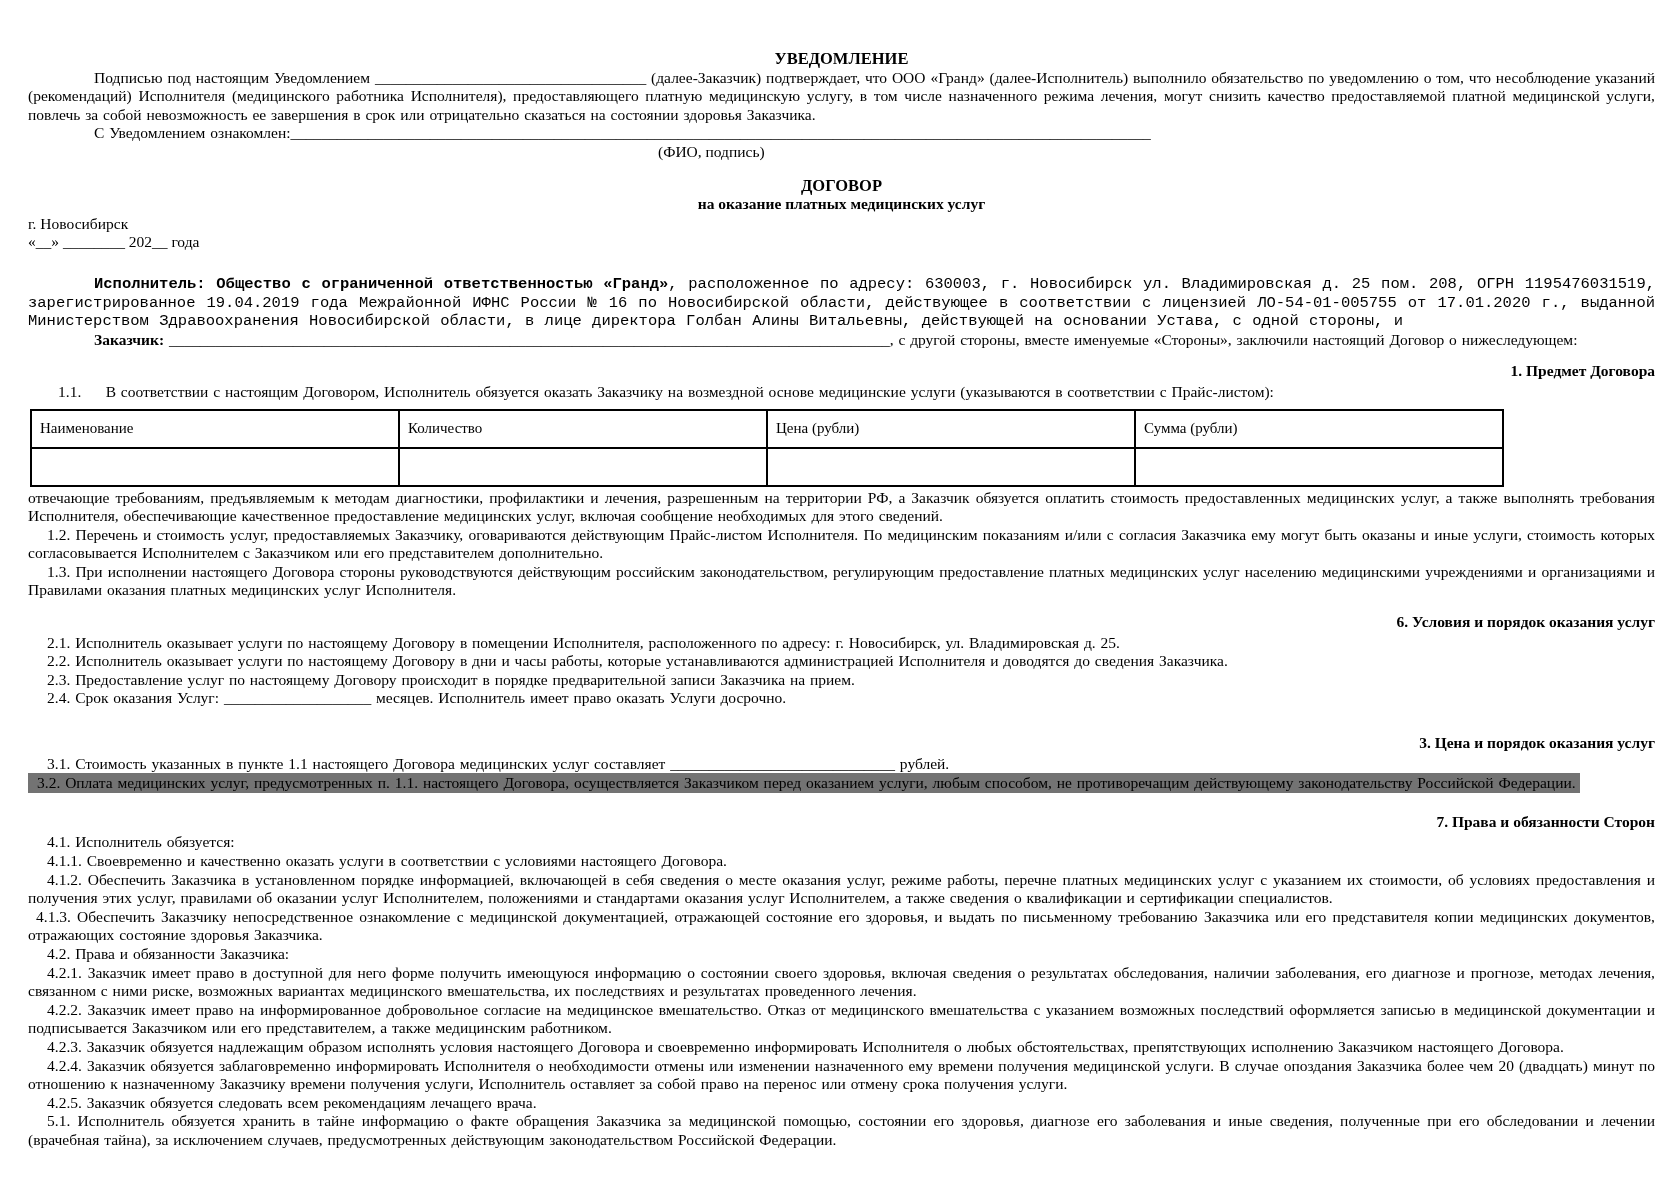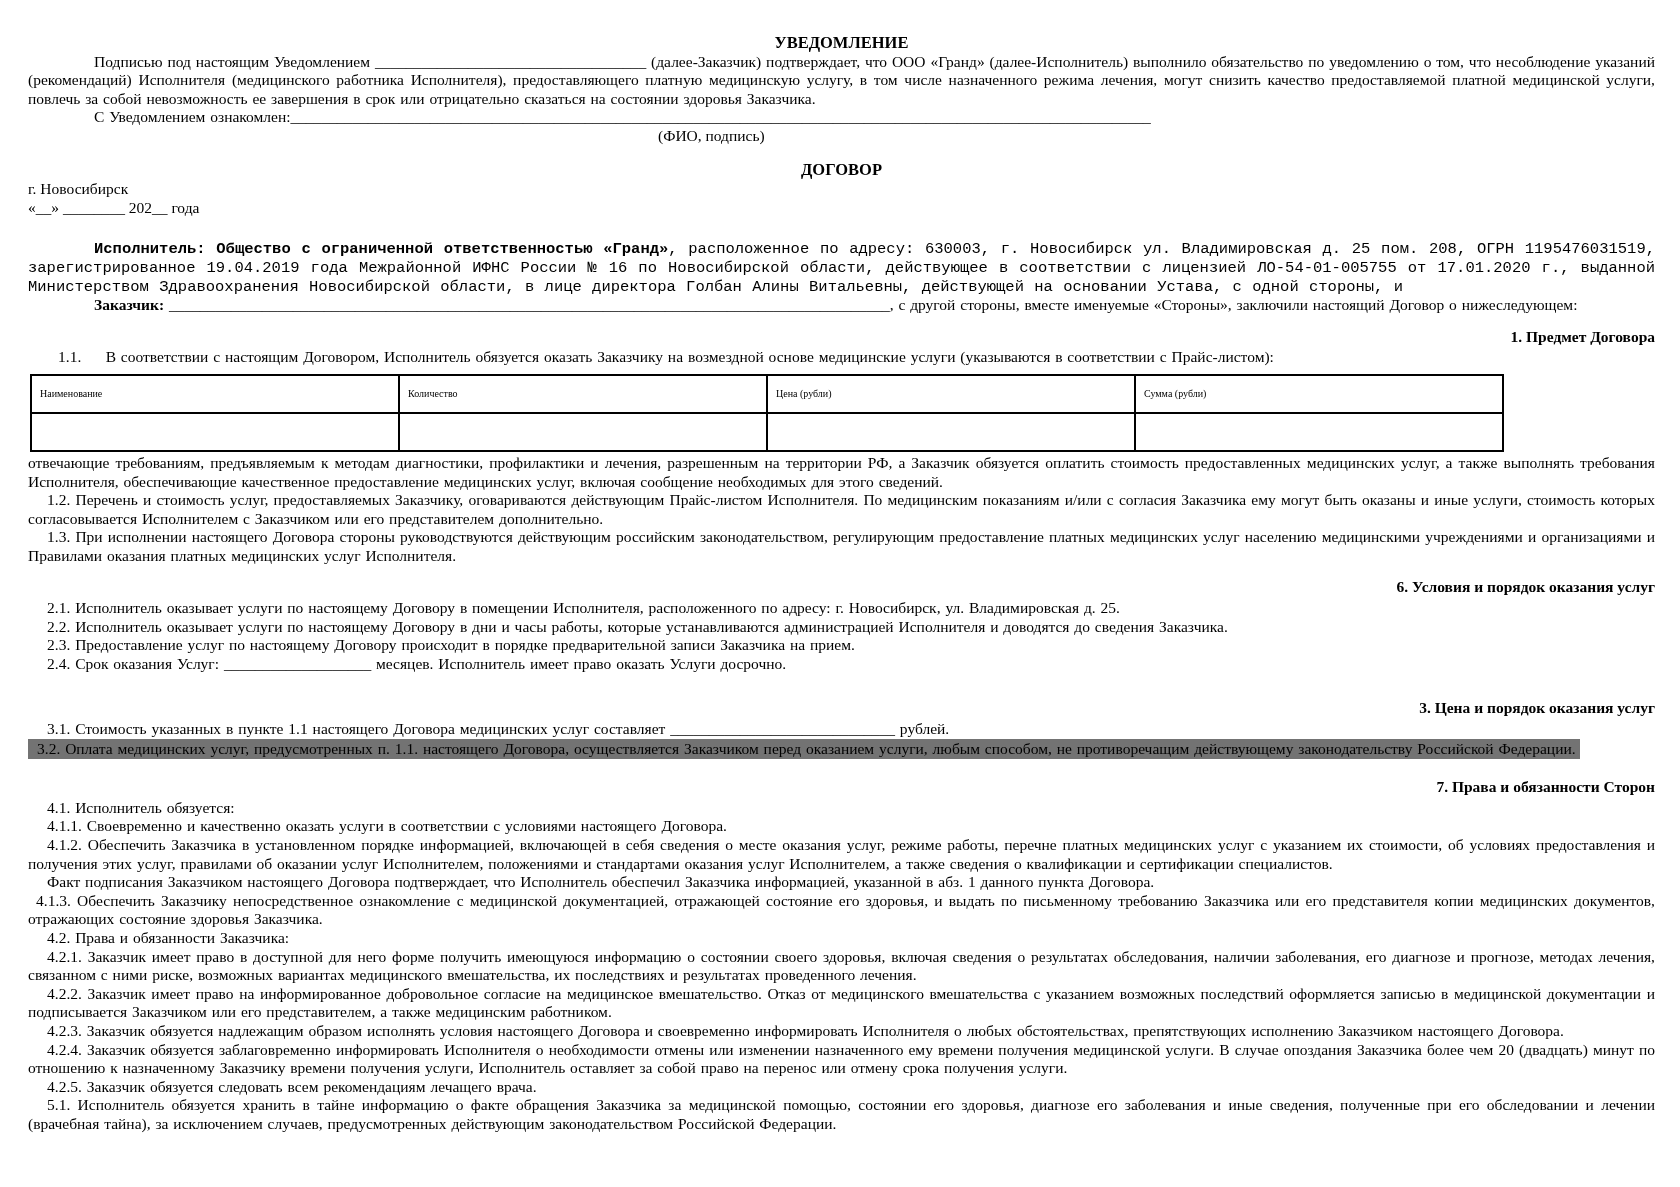--- a/index.html
+++ b/index.html
@@ -2,21 +2,21 @@
 <html><head>
 <meta charset="utf-8">
 <style>
   * { box-sizing: border-box; }
   html, body { margin: 0; padding: 0; background: #ffffff; }
   body {
     width: 1680px; height: 1187px; overflow: hidden;
     font-family: "Liberation Serif", "DejaVu Serif", serif;
     color: #000;
   }
-  .page { padding: 34px 25px 0 28px; font-size: 15.5px; line-height: 18.6px; }
+  .page { padding: 50px 25px 0 28px; font-size: 15.5px; line-height: 18.6px; }
   p { margin: 0; text-align: justify; word-spacing: 1px; }
   .center { text-align: center; }
   .bold { font-weight: bold; }
   .h-title { text-align: center; font-weight: bold; font-size: 16.5px; }
   .sec-title { text-align: right; font-weight: bold; margin-top: 13px; margin-bottom: 2px; }
   .mt-xl { margin-top: 26px; }
   .mt-lg { margin-top: 20px; }
   .ind-lg { text-indent: 66px; }
   .ind-md { text-indent: 30px; }
   .ind-sm { text-indent: 19px; }
@@ -25,21 +25,21 @@
   .doc-head { margin-top: 15px; }
   .city-date { display: flex; justify-content: space-between; margin-top: 1px; flex-direction: column; }
   .date-blank { padding-right: 163px; white-space: nowrap; }
   .exec-para { margin-top: 23px; font-family: Liberation Mono, monospace; }
   .contract-table {
     border-collapse: collapse; width: 90.6%; table-layout: fixed;
     margin: 7px 0 2px 2px;
   }
   .contract-table td {
     border: 2px solid #000; padding: 2px 8px; height: 38px;
-    vertical-align: middle; font-size: 10px; margin-left: 48px;
+    vertical-align: middle; font-size: 15px; margin-left: 48px;
   }
   .hl-row { margin-top: 1px; }
   .hl { padding: 1px 4px 2px 9px; }
   .blank-line { letter-spacing: 0; }
 </style>
 </head>
 <body>
 
 <div class="page">
 
@@ -47,20 +47,21 @@
     <div class="h-title">УВЕДОМЛЕНИЕ</div>
     <p class="ind-lg">Подписью под настоящим Уведомлением ___________________________________ (далее-Заказчик) подтверждает, что ООО «Гранд» (далее-Исполнитель) выполнило обязательство по уведомлению о том, что несоблюдение указаний (рекомендаций) Исполнителя (медицинского работника Исполнителя), предоставляющего платную медицинскую услугу, в том числе назначенного режима лечения, могут снизить качество предоставляемой платной медицинской услуги, повлечь за собой невозможность ее завершения в срок или отрицательно сказаться на состоянии здоровья Заказчика.</p>
     <p class="ind-lg blank-line">С Уведомлением ознакомлен:_______________________________________________________________________________________________________________</p>
     <div class="ack-caption-wrap">
       <span>(ФИО, подпись)</span>
     </div>
   </div>
 
   <div class="doc-head">
     <div class="h-title">ДОГОВОР</div>
+    <div class="center bold">на оказание платных медицинских услуг</div>
     <div class="city-date">
       <span>г. Новосибирск</span>
       <span class="date-blank">«__» ________ 202__ года</span>
     </div>
     <p class="ind-lg exec-para"><b>Исполнитель: Общество с ограниченной ответственностью «Гранд»</b><span>, расположенное по адресу: 630003, г. Новосибирск ул. Владимировская д. 25 пом. 208, ОГРН 1195476031519, зарегистрированное 19.04.2019 года Межрайонной ИФНС России № 16 по Новосибирской области, действующее в соответствии с лицензией ЛО-54-01-005755 от 17.01.2020 г., выданной Министерством Здравоохранения Новосибирской области, в лице директора Голбан Алины Витальевны, действующей на основании Устава, с одной стороны, и</span></p>
     <p class="ind-lg"><b>Заказчик:</b><span> _____________________________________________________________________________________________, с другой стороны, вместе именуемые «Стороны», заключили настоящий Договор о нижеследующем:</span></p>
   </div>
 
   <div>
     <div class="sec-title">1. Предмет Договора</div>
@@ -98,21 +99,20 @@
     <div class="sec-title mt-xl">3. Цена и порядок оказания услуг</div>
     <p class="ind-sm blank-line">3.1. Стоимость указанных в пункте 1.1 настоящего Договора медицинских услуг составляет _____________________________ рублей.</p>
     <p class="hl-row"><span class="hl" style="background: #737373;">3.2. Оплата медицинских услуг, предусмотренных п. 1.1. настоящего Договора, осуществляется Заказчиком перед оказанием услуги, любым способом, не противоречащим действующему законодательству Российской Федерации.</span></p>
   </div>
 
   <div>
     <div class="sec-title mt-lg">7. Права и обязанности Сторон</div>
     <p class="ind-sm">4.1. Исполнитель обязуется:</p>
     <p class="ind-sm">4.1.1. Своевременно и качественно оказать услуги в соответствии с условиями настоящего Договора.</p>
     <p class="ind-sm">4.1.2. Обеспечить Заказчика в установленном порядке информацией, включающей в себя сведения о месте оказания услуг, режиме работы, перечне платных медицинских услуг с указанием их стоимости, об условиях предоставления и получения этих услуг, правилами об оказании услуг Исполнителем, положениями и стандартами оказания услуг Исполнителем, а также сведения о квалификации и сертификации специалистов.</p>
-    <p class="ind-sm">Факт подписания Заказчиком настоящего Договора подтверждает, что Исполнитель обеспечил Заказчика информацией, указанной в абз. 1 данного пункта Договора.</p>
     <p class="ind-xs">4.1.3. Обеспечить Заказчику непосредственное ознакомление с медицинской документацией, отражающей состояние его здоровья, и выдать по письменному требованию Заказчика или его представителя копии медицинских документов, отражающих состояние здоровья Заказчика.</p>
     <p class="ind-sm">4.2. Права и обязанности Заказчика:</p>
     <p class="ind-sm">4.2.1. Заказчик имеет право в доступной для него форме получить имеющуюся информацию о состоянии своего здоровья, включая сведения о результатах обследования, наличии заболевания, его диагнозе и прогнозе, методах лечения, связанном с ними риске, возможных вариантах медицинского вмешательства, их последствиях и результатах проведенного лечения.</p>
     <p class="ind-sm">4.2.2. Заказчик имеет право на информированное добровольное согласие на медицинское вмешательство. Отказ от медицинского вмешательства с указанием возможных последствий оформляется записью в медицинской документации и подписывается Заказчиком или его представителем, а также медицинским работником.</p>
     <p class="ind-sm">4.2.3. Заказчик обязуется надлежащим образом исполнять условия настоящего Договора и своевременно информировать Исполнителя о любых обстоятельствах, препятствующих исполнению Заказчиком настоящего Договора.</p>
     <p class="ind-sm">4.2.4. Заказчик обязуется заблаговременно информировать Исполнителя о необходимости отмены или изменении назначенного ему времени получения медицинской услуги. В случае опоздания Заказчика более чем 20 (двадцать) минут по отношению к назначенному Заказчику времени получения услуги, Исполнитель оставляет за собой право на перенос или отмену срока получения услуги.</p>
     <p class="ind-sm">4.2.5. Заказчик обязуется следовать всем рекомендациям лечащего врача.</p>
   </div>
 
   <div>

